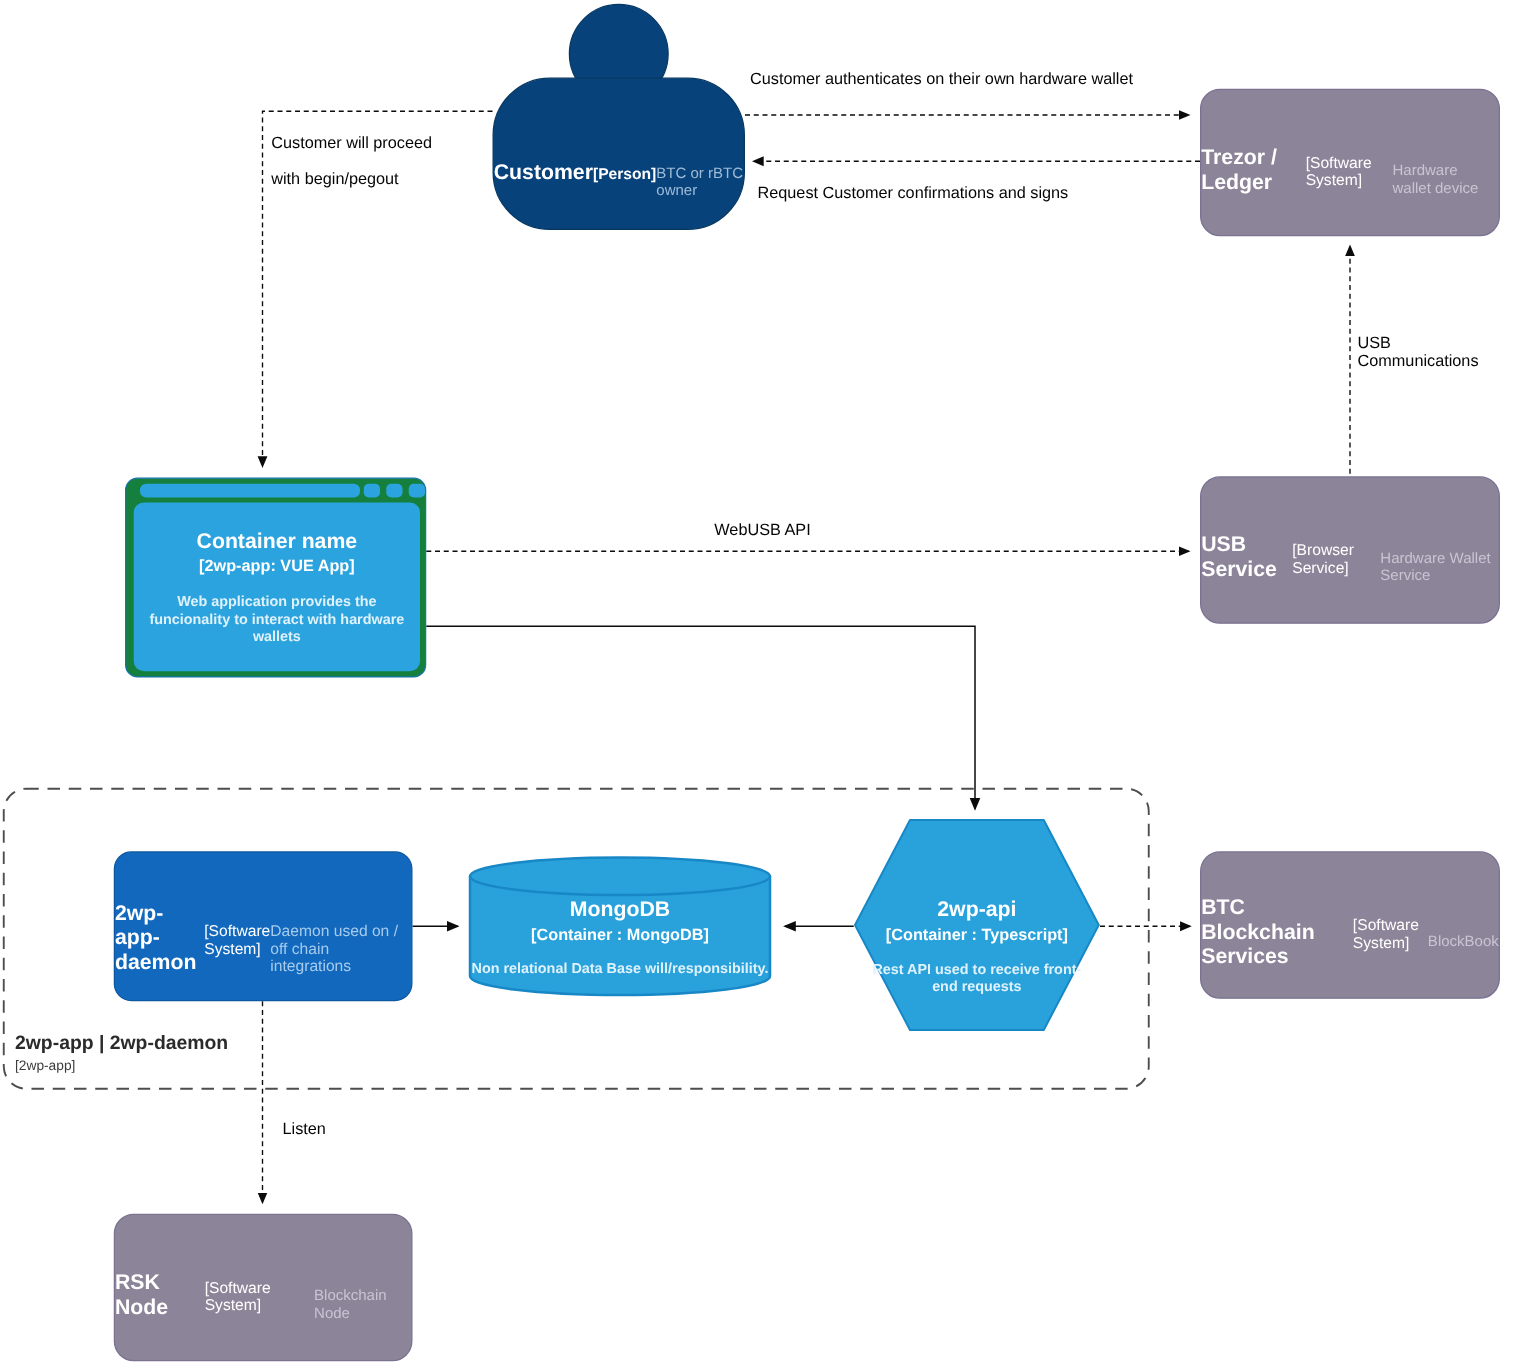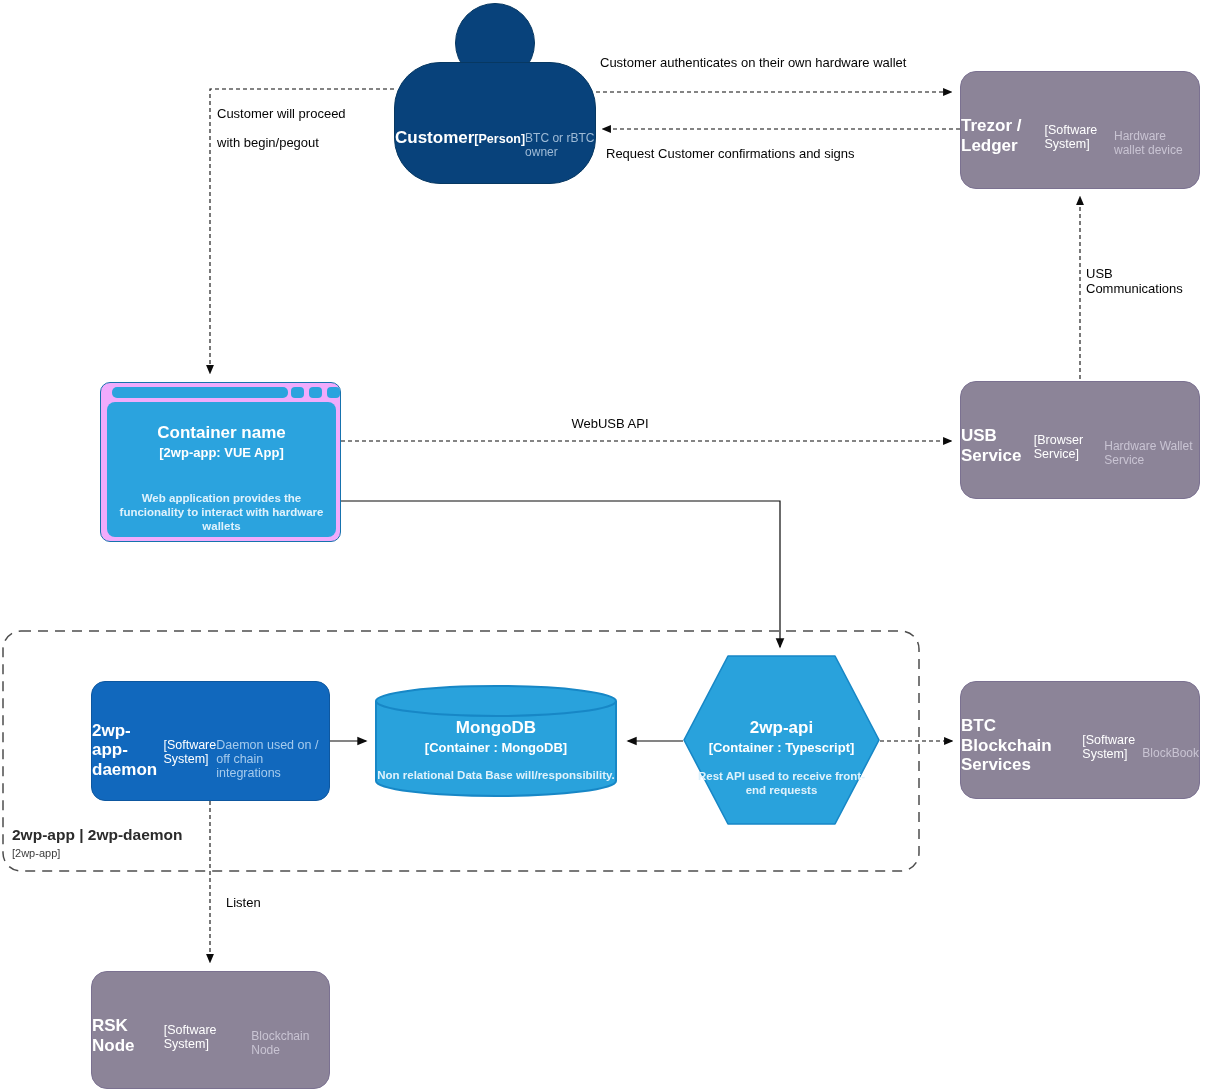--- a/index.html
+++ b/index.html
@@ -15,27 +15,27 @@
   .gray .desc{color:#c9c4d3}
   
   .person-head{position:absolute;left:455px;top:3px;width:80px;height:80px;border-radius:50%;background:#08427b;border:1px solid #073862;z-index:2}
   .person-body{left:394px;top:62px;width:202px;height:122px;border-radius:46px;background:#08427b;border:1px solid #073862;padding-top:29px}
   .person-body .meta{font-weight:bold;font-size:12.5px}
   .person-body .desc{color:#9fbbd6}
   
   .bluebox{left:91px;top:681px;width:239px;height:120px;border-radius:14px;background:#1168bd;border:1px solid #0d57a0;padding-top:18px}
   .bluebox .desc{color:#a6cbed;margin-top:17px;font-size:12.5px}
   
-  .browser{position:absolute;left:100px;top:382px;width:241px;height:160px;background:#f0abfc;border:1px solid #1673ae;border-radius:10px;z-index:2}
+  .browser{position:absolute;left:100px;top:382px;width:241px;height:160px;background:#15803d;border:1px solid #1673ae;border-radius:10px;z-index:2}
   .browser .addr{position:absolute;left:11px;top:4px;width:176px;height:11px;border-radius:5px;background:#2ba3de}
   .browser .wbtn{position:absolute;top:4px;width:13px;height:11px;border-radius:4px;background:#2ba3de}
   .browser .panel{position:absolute;left:6px;top:19px;width:229px;height:135px;background:#2ba3de;border-radius:8px;
     display:flex;flex-direction:column;align-items:center;text-align:center;color:#fff;padding-top:21px}
   .cyan-meta{font-weight:bold;font-size:13px;margin-top:2px}
-  .cyan-desc{font-weight:bold;font-size:11.5px;line-height:14px;margin-top:31px;color:#dff2fc}
+  .cyan-desc{font-weight:bold;font-size:11.5px;line-height:14px;margin-top:15px;color:#dff2fc}
   
   .shape{position:absolute;z-index:2}
   .shape svg{position:absolute;left:0;top:0}
   .shape .overlay{position:absolute;left:0;top:0;width:100%;height:100%;display:flex;flex-direction:column;align-items:center;text-align:center;color:#fff;z-index:2}
   .mongo-overlay{padding-top:34px}
   .hex-overlay{padding-top:63px}
   .nowrap{white-space:nowrap}
   
   .elabel{position:absolute;z-index:3;font-size:13px;color:#050505;line-height:15px}
   .blabel{position:absolute;left:12px;top:826px;z-index:3;color:#2b2b2b}

